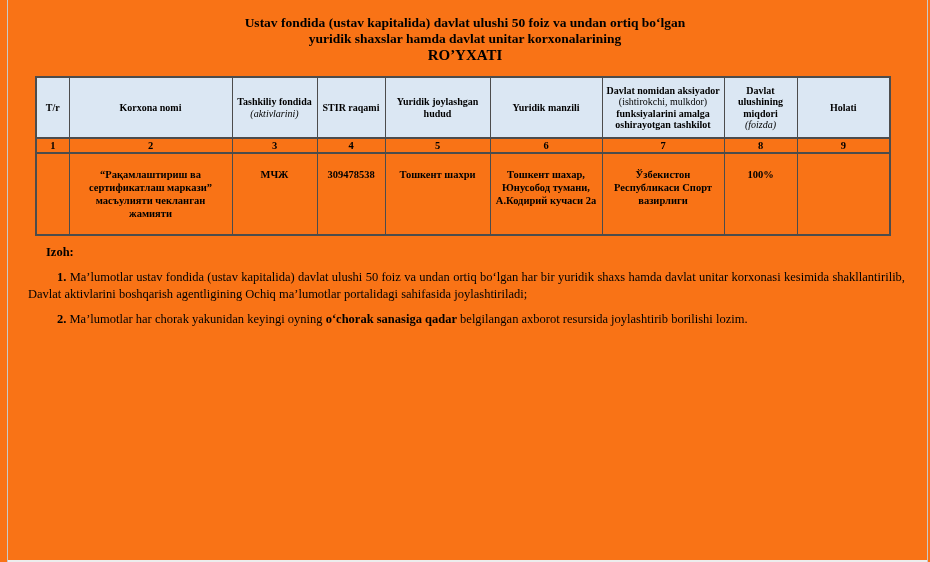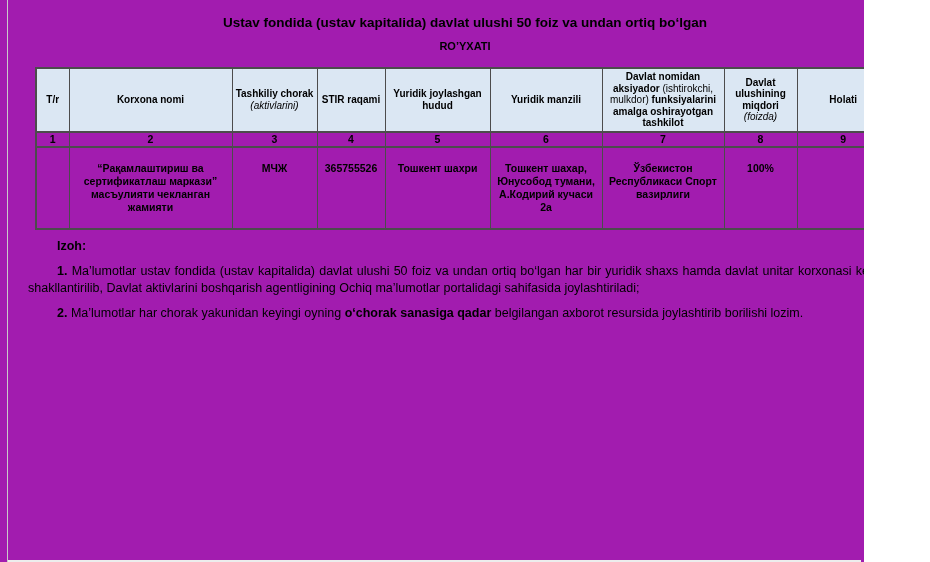--- a/index.html
+++ b/index.html
@@ -1,23 +1,23 @@
 <!DOCTYPE html>
 <html><head>
 <meta charset="utf-8">
 <style>
   * { margin: 0; padding: 0; box-sizing: border-box; }
   html, body { background: #ffffff; }
   .viewport {
     position: relative;
-    width: 864px;
+    width: 930px;
     height: 562px;
-    background: #a21caf;
+    background: #f97316;
     overflow: hidden;
-    font-family: Liberation Sans, sans-serif;
+    font-family: Liberation Serif, serif;
     color: #000000;
   }
   .page-edge {
     position: absolute;
     top: 0;
     width: 1px;
     height: 562px;
     background: #c9c9c9;
   }
   .page-edge.left  { left: 7px; }
@@ -34,24 +34,23 @@
 
   .doc-title {
     padding-top: 15px;
     text-align: center;
     font-weight: bold;
     font-size: 13.5px;
     line-height: 16px;
   }
   .doc-title .t-line { display: block; }
   .doc-heading {
-    margin-top: 7px;
-    text-align: center;
-    font-weight: bold;
-    font-size: 11px;
+    text-align: center;
+    font-weight: bold;
+    font-size: 15px;
     line-height: 16px;
   }
 
   table.register {
     margin: 13px 0 0 35px;
     width: 854px;
     table-layout: fixed;
     border-collapse: collapse;
     border: 2px solid #4c4c4c;
   }
@@ -97,39 +96,40 @@
   }
 
   .notes {
     margin: 8px 0 0 28px;
     width: 877px;
     font-size: 12.5px;
     line-height: 17px;
     text-align: justify;
   }
   .notes .izoh-head {
-    margin-left: 29px;
+    margin-left: 18px;
     font-weight: bold;
   }
   .notes p.note-item { text-indent: 29px; margin-top: 8px; }
   .notes .nnum { font-weight: bold; }
   .notes .nbold { font-weight: bold; }
 </style>
 </head>
 <body>
 
 <div class="viewport">
   <div class="page-edge left"></div>
   <div class="page-edge right"></div>
   <div class="bottom-strip"></div>
 
   <div class="content">
 
     <div class="doc-title">
       <span class="t-line">Ustav fondida (ustav kapitalida) davlat ulushi 50 foiz va undan ortiq bo‘lgan</span>
+      <span class="t-line">yuridik shaxslar hamda davlat unitar korxonalarining</span>
     </div>
     <div class="doc-heading">RO’YXATI</div>
 
     <table class="register">
       <colgroup>
         <col style="width:33px">
           <col style="width:163px">
           <col style="width:85px">
         <col style="width:68px">
           <col style="width:105px">
@@ -140,21 +140,21 @@
       </colgroup>
       <tbody>
         <tr class="head-row">
           <th>
             <span>T/r</span>
           </th>
           <th>
             <span>Korxona nomi</span>
           </th>
           <th>
-            <span>Tashkiliy chorak</span>
+            <span>Tashkiliy fondida</span>
             <span class="hsub">(aktivlarini)</span>
           </th>
           <th>
             <span>STIR raqami</span>
           </th>
           <th>
             <span>Yuridik joylashgan hudud</span>
           </th>
           <th>
             <span>Yuridik manzili</span>
@@ -182,21 +182,21 @@
           <td>6</td>
           <td>7</td>
           <td>8</td>
           <td>9</td>
         </tr>
 
         <tr class="data-row">
           <td></td>
           <td>“Рақамлаштириш ва сертификатлаш маркази” масъулияти чекланган жамияти</td>
           <td>МЧЖ</td>
-          <td>365755526</td>
+          <td>309478538</td>
           <td>Тошкент шахри</td>
           <td>Тошкент шахар, Юнусобод тумани, А.Кодирий кучаси 2а</td>
           <td>Ўзбекистон Республикаси Спорт вазирлиги</td>
           <td>100%</td>
           <td></td>
         </tr>
       </tbody>
     </table>
 
     <div class="notes">

